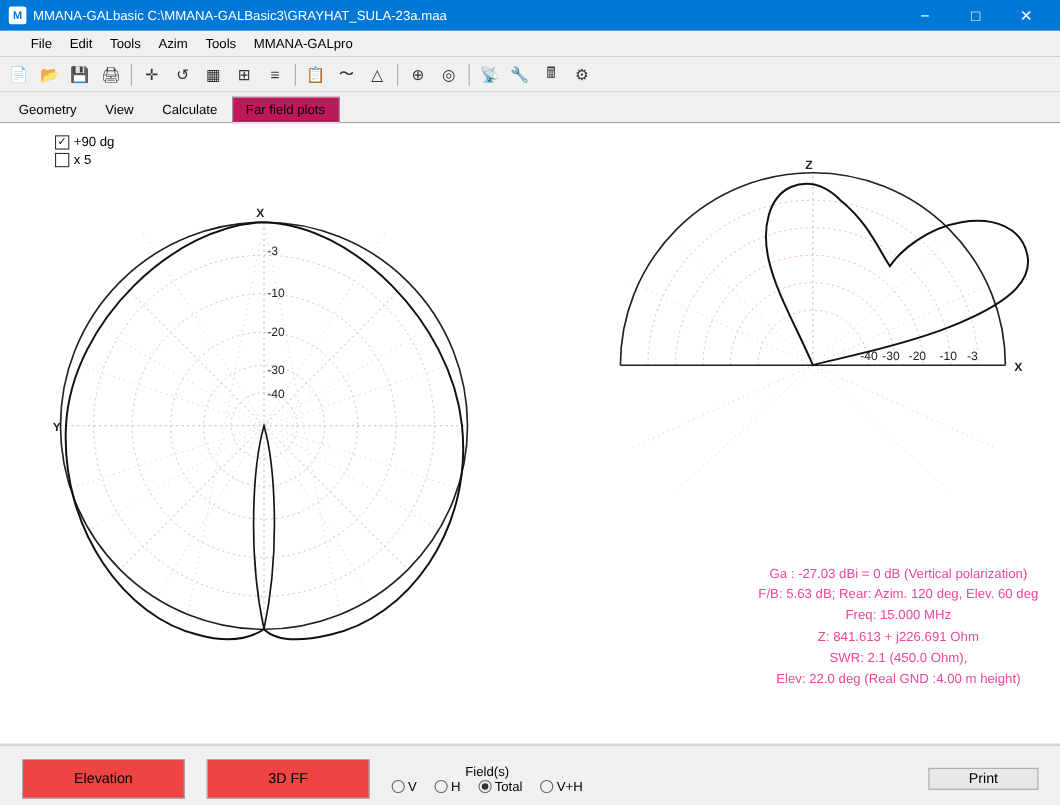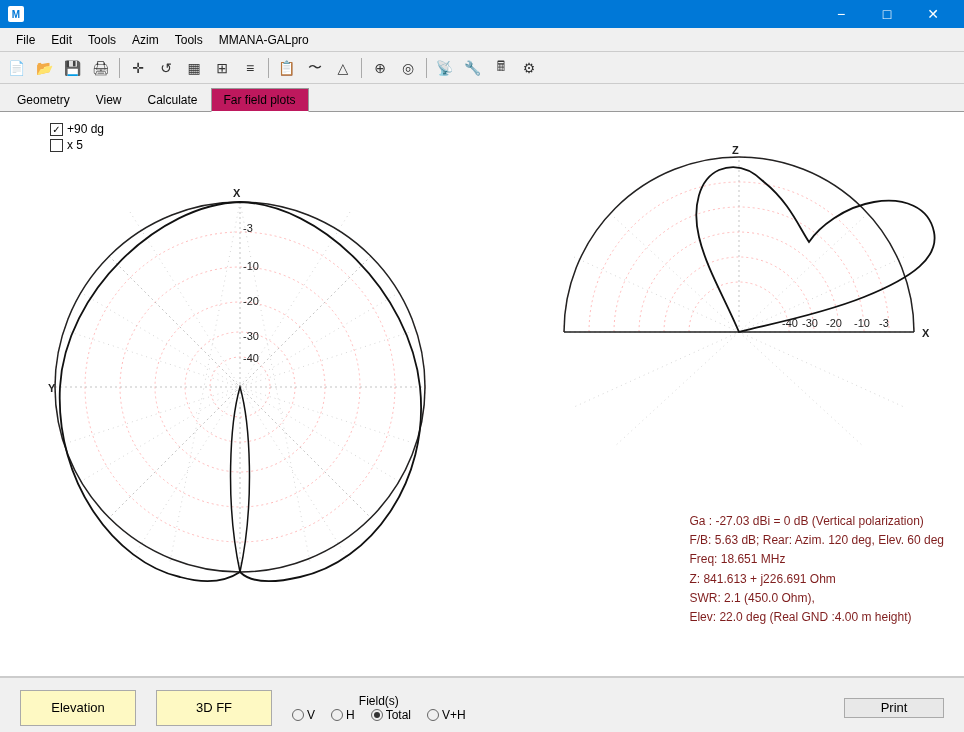--- a/index.html
+++ b/index.html
@@ -20,21 +20,21 @@
     #titlebar-icon { width: 16px; height: 16px; background: #fff; border-radius: 2px; display: flex; align-items: center; justify-content: center; font-size: 10px; color: #0078d7; font-weight: bold; }
     #titlebar-controls { display: flex; gap: 0; }
     .title-btn { width: 46px; height: 28px; display: flex; align-items: center; justify-content: center; cursor: pointer; font-size: 14px; color: white; }
 
     
     #menubar {
       background: #f0f0f0;
       height: 24px;
       display: flex;
       align-items: center;
-      padding: 0 8px;
+      padding: 0 20px;
       border-bottom: 1px solid #ccc;
     }
     .menu-item {
       padding: 2px 8px;
       cursor: pointer;
       font-size: 12px;
       height: 22px;
       display: flex;
       align-items: center;
     }
@@ -128,38 +128,39 @@
       width: 430px;
       height: 360px;
     }
 
     
     #info-text {
       position: absolute;
       right: 20px;
       top: 400px;
       font-size: 12px;
-      color: #7f1d1d;
+      color: #ec4899;
       line-height: 1.6;
+      text-align: center;
     }
 
     
     #bottombar {
       background: #f0f0f0;
       height: 60px;
       display: flex;
       align-items: center;
       padding: 0 20px;
       gap: 20px;
       border-top: 1px solid #ccc;
     }
     .bottom-btn {
-      width: 116px;
+      width: 148px;
       height: 36px;
-      background: #fef9c3;
+      background: #ef4444;
       border: 1px solid #aaa;
       cursor: pointer;
       font-size: 13px;
       display: flex;
       align-items: center;
       justify-content: center;
     }
 
     #fields-group {
       display: flex;
@@ -197,20 +198,21 @@
     }
 
     svg text { font-family: 'Segoe UI', sans-serif; font-size: 11px; fill: #222; }
   </style>
 </head>
 <body>
 
 <div id="titlebar">
   <div id="titlebar-left">
     <div id="titlebar-icon">M</div>
+    <span>MMANA-GALbasic  C:\MMANA-GALBasic3\GRAYHAT_SULA-23a.maa</span>
   </div>
   <div id="titlebar-controls">
     <div class="title-btn">−</div>
     <div class="title-btn">□</div>
     <div class="title-btn close">✕</div>
   </div>
 </div>
 
 <div id="menubar">
   <div class="menu-item">File</div>
@@ -361,21 +363,21 @@
         C 175 37, 168 65, 175 95
         C 182 125, 200 155, 215 190
         Z
       " fill="none" stroke="#111" stroke-width="1.8"></path>
     </svg>
   </div>
 
   <div id="info-text">
     <div>Ga : -27.03 dBi = 0 dB  (Vertical polarization)</div>
     <div>F/B: 5.63 dB; Rear: Azim. 120 deg,  Elev. 60 deg</div>
-    <div>Freq: 18.651 MHz</div>
+    <div>Freq: 15.000 MHz</div>
     <div>Z: 841.613 + j226.691 Ohm</div>
     <div>SWR: 2.1 (450.0 Ohm),</div>
     <div>Elev: 22.0 deg (Real GND  :4.00 m height)</div>
   </div>
 
 </div>
 
 <div id="bottombar">
   <div class="bottom-btn">Elevation</div>
   <div class="bottom-btn">3D FF</div>

